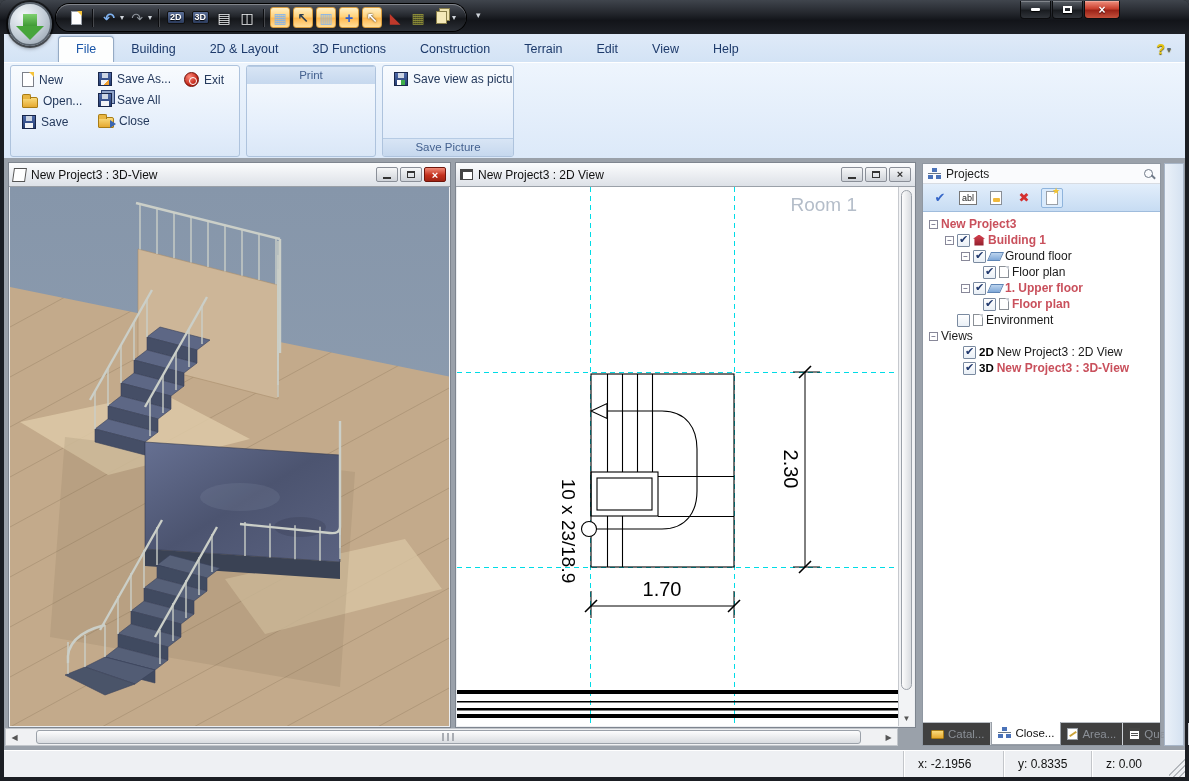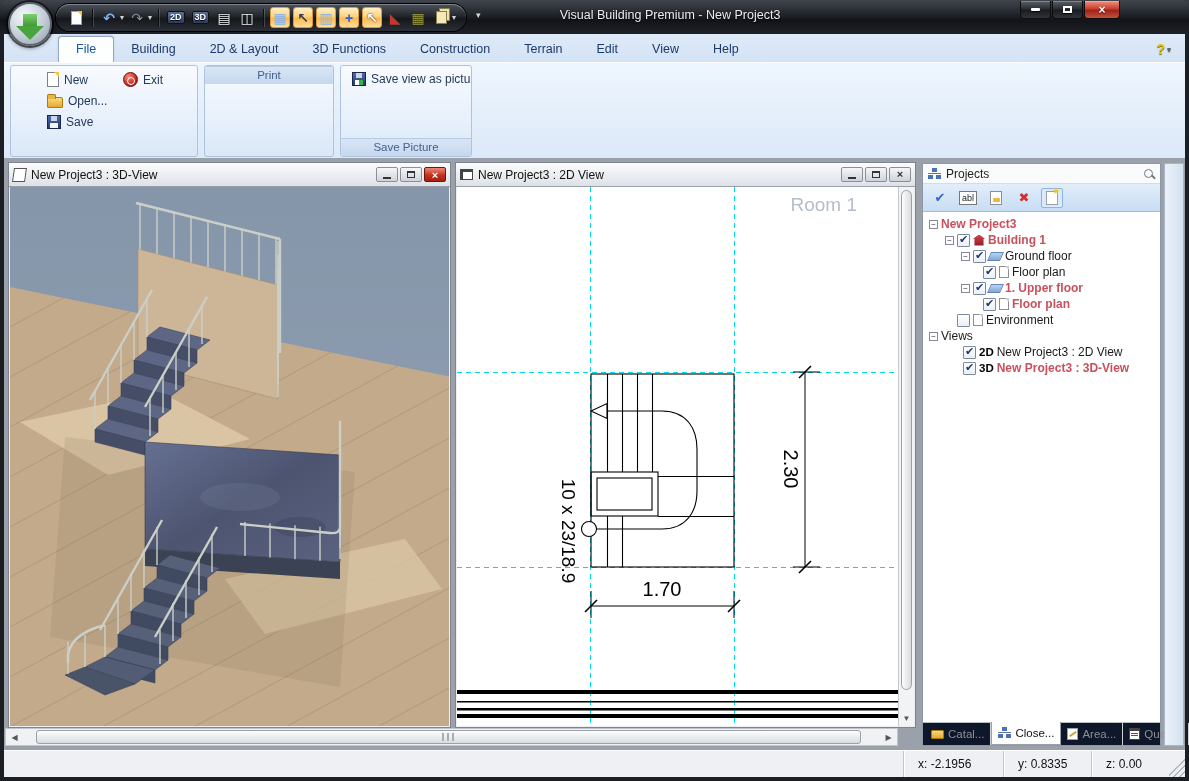--- a/index.html
+++ b/index.html
@@ -46,21 +46,21 @@
   
   .tabrow{position:absolute;left:4px;top:34px;right:4px;height:28px;background:linear-gradient(#dfeaf8,#d3e3f5);display:flex;align-items:flex-end;padding-left:54px;}
   .rtab{padding:5px 17px 6px 17px;font-size:12.5px;color:#1d3a6b;border-radius:4px 4px 0 0;cursor:default;text-align:right;}
   .rtab.active{background:#fdfefe;color:#1a56a8;border:1px solid #95aac4;border-bottom:none;box-shadow:0 -1px 2px rgba(120,150,190,.35);}
   .help-btn{margin-left:auto;margin-right:14px;padding-bottom:5px;font-size:14px;font-weight:bold;color:#e7c50f;text-shadow:0 1px 1px #6b5a00;display:flex;align-items:center;gap:4px;cursor:default;}
   .help-btn .q-drop{color:#5a6d85;}
 
   
   .ribbon{position:absolute;left:4px;top:62px;right:4px;height:96px;background:linear-gradient(#eef5fd,#dce9f9);border-top:1px solid #fff;display:flex;gap:6px;padding:2px 0 0 6px;}
   .rgroup{height:92px;border:1px solid #aec3dd;border-radius:3px;background:linear-gradient(#f8fbfe,#e4eefb 70%,#dae7f7);display:flex;flex-direction:column;overflow:hidden;}
-  .g-general{width:188px;align-items:center;} .g-print{width:130px;} .g-pic{width:132px;}
+  .g-general{width:230px;} .g-print{width:130px;} .g-pic{width:132px;}
   .gbody{flex:1;display:flex;gap:4px;padding:6px 6px 2px 8px;}
   .gcol{display:flex;flex-direction:column;gap:7px;}
   .gtitle{height:18px;text-align:center;font-size:11.5px;color:#44618f;background:linear-gradient(#d8e5f5,#c6d8ee);border-top:1px solid #b6cbe4;line-height:17px;}
   .ritem{display:flex;align-items:center;gap:5px;font-size:12px;color:#24395c;white-space:nowrap;cursor:default;padding:0 3px;border-radius:2px;}
   .ric{display:inline-block;position:relative;flex:none;}
 
   
   .i-page{width:12px;height:15px;background:#fff;border:1px solid #7c8089;}
   .i-page:after{content:"";position:absolute;right:-1px;top:-1px;border-left:5px solid transparent;border-top:5px solid #f5c33b;}
   .i-folder{width:16px;height:11px;background:linear-gradient(#f9da7c,#e5a930);border:1px solid #a97c14;border-radius:1px 2px 1px 1px;margin-top:3px;}
@@ -138,21 +138,21 @@
   .cb.on:after{content:"✔";position:absolute;left:1px;top:-2px;font-size:11px;color:#223a6e;}
   .i-house{width:12px;height:11px;background:linear-gradient(#d6404e,#8f1f2b);clip-path:polygon(50% 0,100% 38%,88% 38%,88% 100%,12% 100%,12% 38%,0 38%);flex:none;}
   .i-floor{width:13px;height:9px;background:linear-gradient(#bcd4ee,#7fa8d8);border:1px solid #5f86b6;transform:skewX(-24deg);flex:none;}
   .i-doc{width:10px;height:12px;background:#fff;border:1px solid #8a8f96;position:relative;flex:none;}
   .i-doc:after{content:"";position:absolute;right:-1px;top:-1px;border-left:4px solid transparent;border-top:4px solid #c8ccd2;}
   .badge{font-weight:bold;font-size:11.5px;color:#000;flex:none;}
   .ind0{margin-left:2px;} .ind1{margin-left:18px;} .ind2{margin-left:34px;} .ind3{margin-left:56px;}
   .ind1b{margin-left:30px;} .ind1c{margin-left:36px;}
 
   
-  .ptabs{height:23px;display:flex;align-items:stretch;background:#0f172a;border-top:1px solid #b9bec4;padding-left:2px;}
+  .ptabs{height:23px;display:flex;align-items:stretch;background:#404040;border-top:1px solid #b9bec4;padding-left:2px;}
   .ptab{display:flex;align-items:center;gap:4px;padding:0 6px;font-size:11.5px;color:#8a8f96;border-right:1px solid #cfd3d8;cursor:default;}
   .ptab.active{background:#fff;color:#111;border:1px solid #9aa0a8;border-top:none;margin-top:-1px;}
   .i-folder-sm{width:13px;height:9px;background:linear-gradient(#f9da7c,#e5a930);border:1px solid #a97c14;border-radius:1px;position:relative;}
   .i-area-pg{width:11px;height:12px;background:#fff;border:1px solid #9aa0a8;position:relative;}
   .i-area-pg:after{content:"";position:absolute;left:1px;top:4px;width:8px;height:2px;background:#caa23a;transform:rotate(-35deg);}
   .i-list{width:11px;height:12px;background:#fff;border:1px solid #444;box-shadow:inset 0 2px 0 #444;position:relative;}
   .i-list:after{content:"";position:absolute;left:1px;top:4px;width:7px;height:5px;background:repeating-linear-gradient(#555 0 1px,transparent 1px 2.5px);}
 
   .rightstrip{position:absolute;left:1160px;top:5px;width:20px;height:583px;background:linear-gradient(90deg,#eaf1f9,#d5e2f1);border:1px solid #a8b6c8;}
 
@@ -194,21 +194,20 @@
       <span class="qbtn amber" style="color:#2f5fd0;font-weight:bold;">+</span>
       <span class="qbtn amber" style="color:#fff;text-shadow:0 0 2px #000;font-weight:bold;">↖</span>
       <span class="qbtn q-red">◣</span>
       <span class="qbtn q-olive">▦</span>
       <span class="qbtn">
           <span class="q-pages"></span>
         </span>
       <span class="q-drop">▾</span>
     </div>
     <span class="qat-overflow">▾</span>
-    <div class="title-text">Visual Building Premium - New Project3</div>
     <div class="cap-btns">
       <div class="cap-btn">
           <span class="bar"></span>
         </div>
       <div class="cap-btn">
           <span class="box"></span>
         </div>
       <div class="cap-btn cap-close">
           <span>×</span>
         </div>
@@ -243,20 +242,34 @@
               <span class="ric i-page"></span>
               <span>New</span>
             </div>
           <div class="ritem">
               <span class="ric i-folder"></span>
               <span>Open...</span>
             </div>
           <div class="ritem">
               <span class="ric i-floppy"></span>
               <span>Save</span>
+            </div>
+        </div>
+        <div class="gcol" style="width:82px;">
+          <div class="ritem">
+              <span class="ric i-floppy i-floppy-pen"></span>
+              <span>Save As...</span>
+            </div>
+          <div class="ritem">
+              <span class="ric i-floppy i-floppies"></span>
+              <span>Save All</span>
+            </div>
+          <div class="ritem">
+              <span class="ric i-folder i-folder-cl"></span>
+              <span>Close</span>
             </div>
         </div>
         <div class="gcol">
           <div class="ritem">
               <span class="ric i-exit"></span>
               <span>Exit</span>
             </div>
         </div>
       </div>
     </div>

